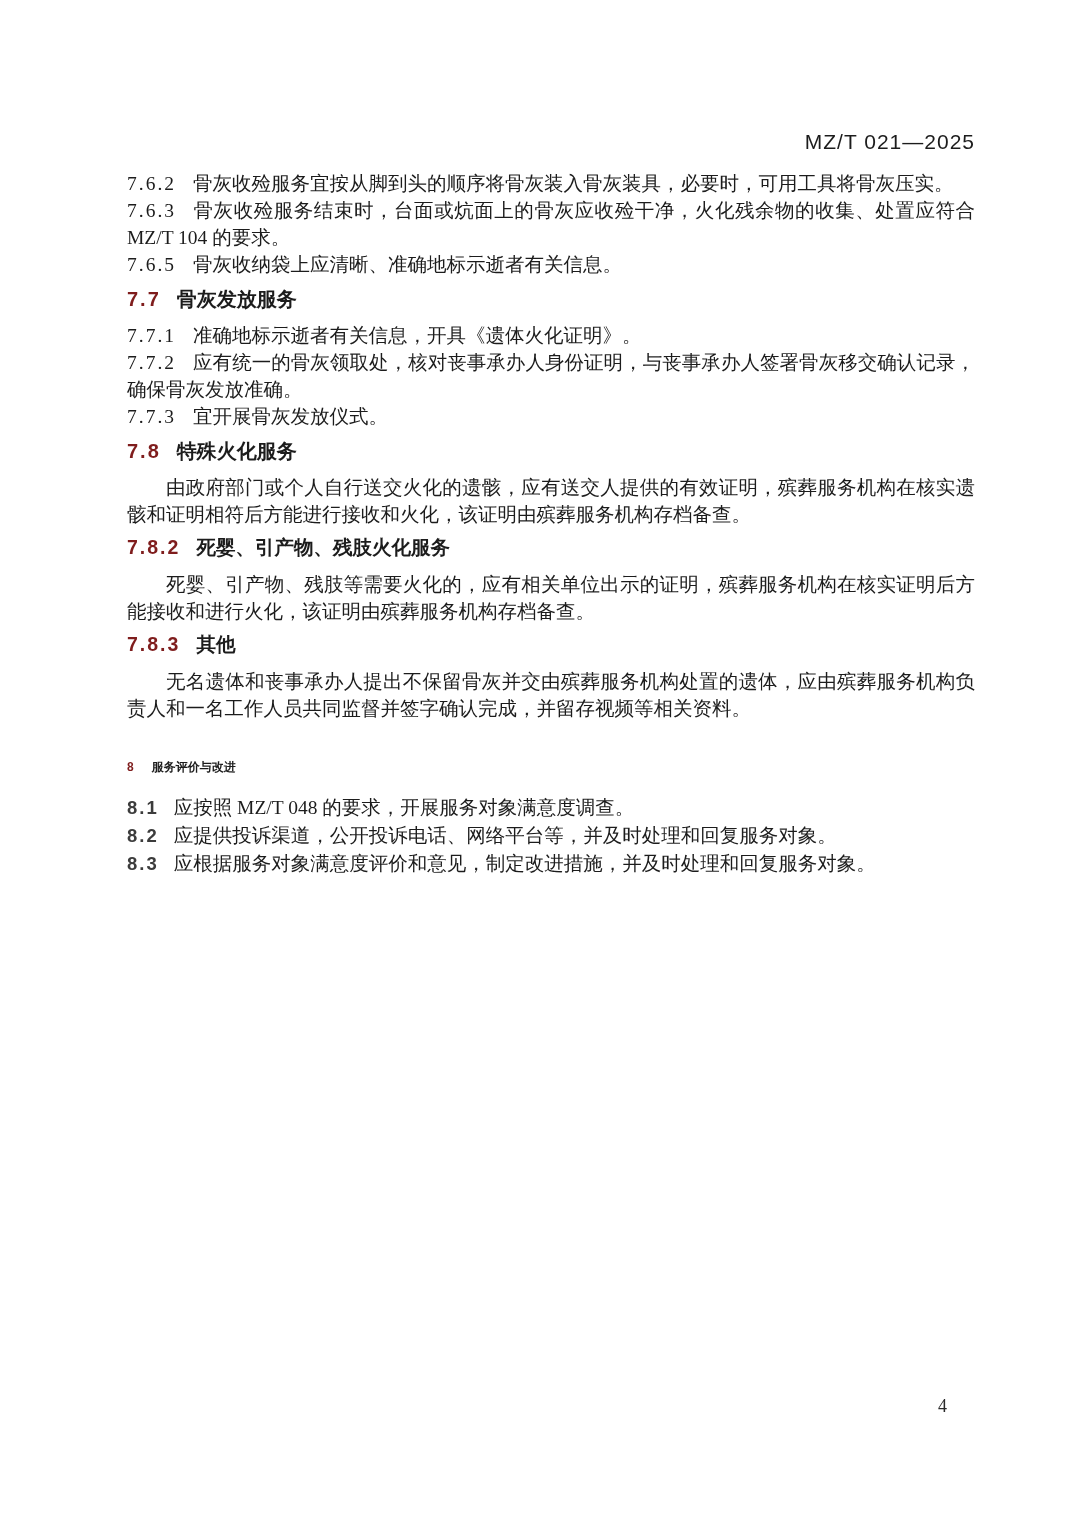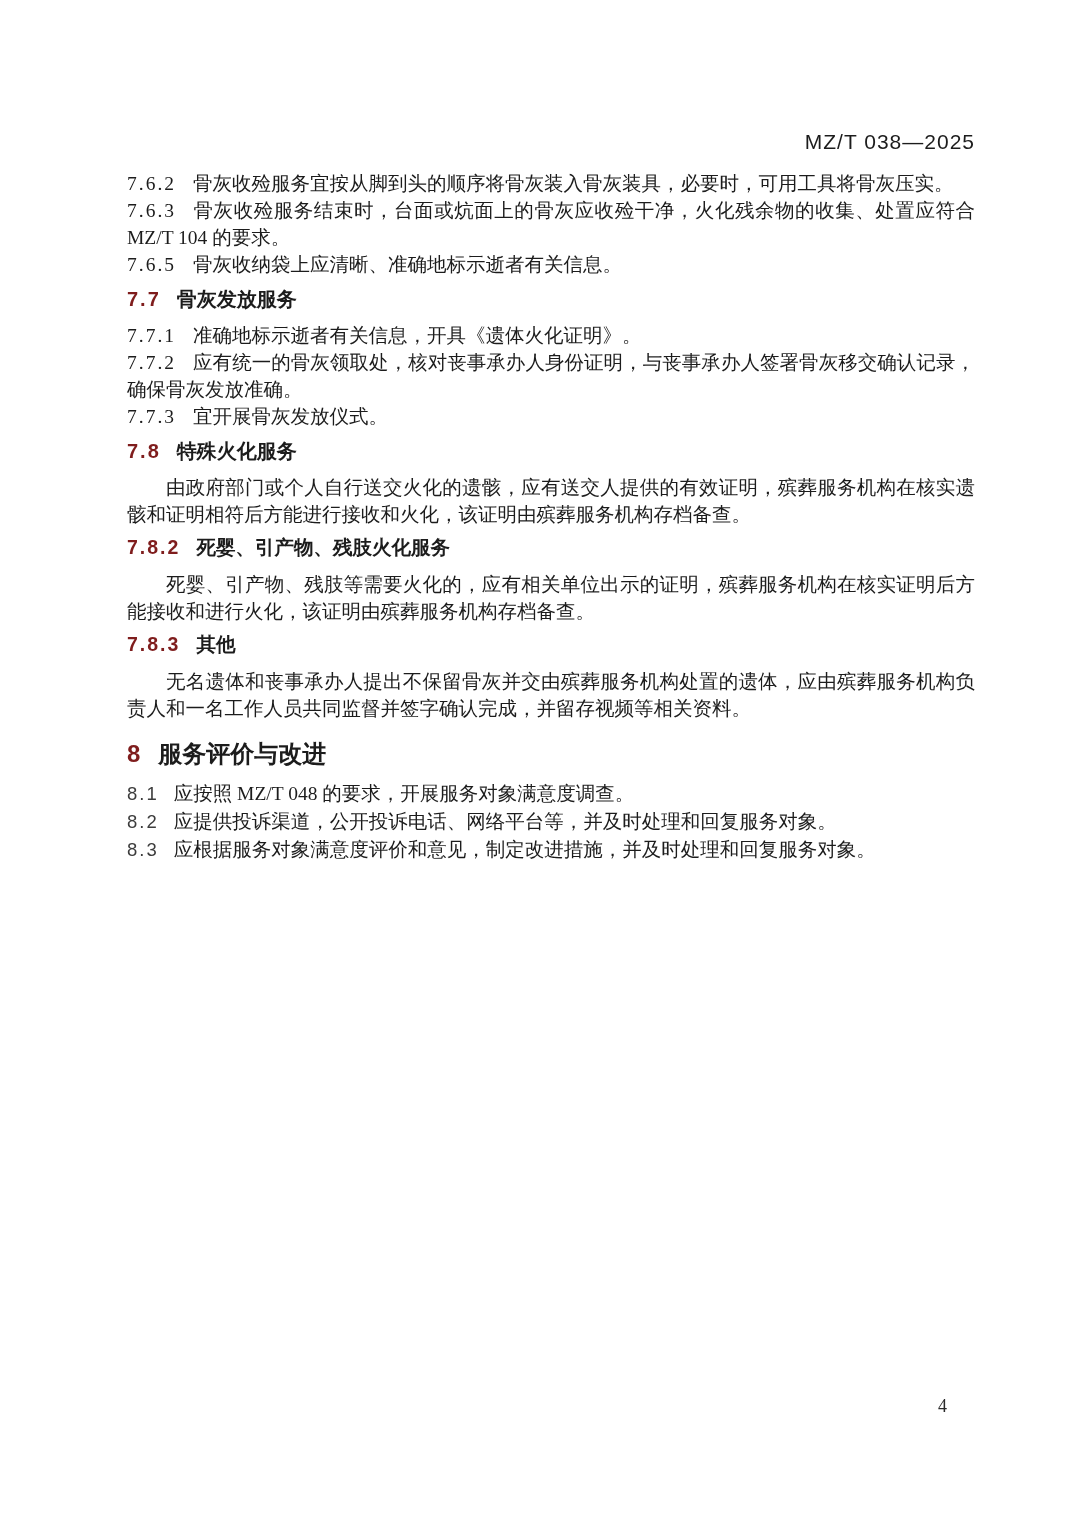--- a/index.html
+++ b/index.html
@@ -44,53 +44,53 @@
   }
 
   .h2, .h3, .h1 {
     font-family: "Liberation Sans", "DejaVu Sans", sans-serif;
     font-weight: 700;
     color: #1c1c1c;
     line-height: 27px;
   }
   .h2 { font-size: 20px;   margin: 8px 0 9px; }
   .h3 { font-size: 19.5px; margin: 6px 0 10px; }
-  .h1 { font-size: 24px;   margin: 18px 0 13px; }
+  .h1 { font-size: 12px;   margin: 32px 0 13px; }
 
   .hnum {
     color: #7f1d1d;
     letter-spacing: 2px;
     margin-right: 16px;
     white-space: nowrap;
   }
 
   .num-b {
     font-family: "Liberation Sans", "DejaVu Sans", sans-serif;
-    font-weight: 400;
+    font-weight: 700;
     font-size: 18.5px;
     color: #3c3c3c;
     letter-spacing: 2px;
     margin-right: 15px;
     white-space: nowrap;
   }
   .sec8 .clause { line-height: 28px; }
 
   .page-number {
     position: absolute;
     left: 938px; top: 1396px;
     font-size: 18px;
     color: #2a2a2a;
   }
 </style>
 </head>
 <body>
 
 <div class="page">
 
-  <div class="doc-header">MZ/T 038—2025</div>
+  <div class="doc-header">MZ/T 021—2025</div>
 
   <main class="content">
 
     <p class="clause"><span class="num">7.6.2</span><span>骨灰收殓服务宜按从脚到头的顺序将骨灰装入骨灰装具，必要时，可用工具将骨灰压实。</span></p>
 
     <p class="clause"><span class="num">7.6.3</span><span>骨灰收殓服务结束时，台面或炕面上的骨灰应收殓干净，火化残余物的收集、处置应符合 MZ/T 104 的要求。</span></p>
 
 
     <p class="clause"><span class="num">7.6.5</span><span>骨灰收纳袋上应清晰、准确地标示逝者有关信息。</span></p>
 

